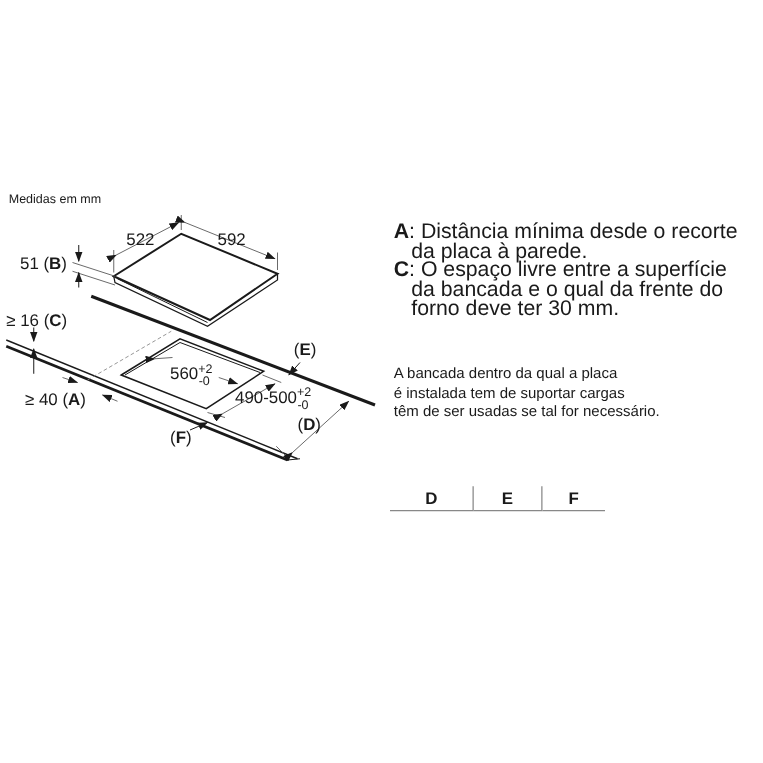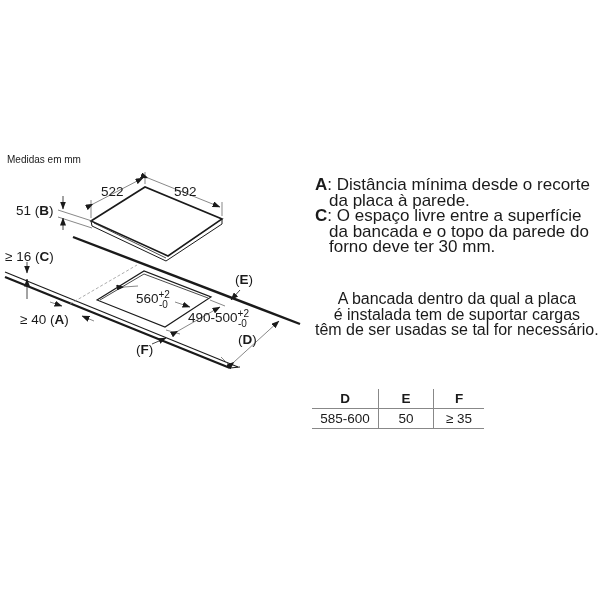--- a/index.html
+++ b/index.html
@@ -7,21 +7,21 @@
            font-family: "Liberation Sans", sans-serif; color: #1a1a1a; }
     .abs { position: absolute; white-space: nowrap; }
     .title { left: 7px; top: 154px; font-size: 10px; }
     svg.drawing { position: absolute; left: 0; top: 0; }
     svg text { font-family: "Liberation Sans", sans-serif; font-size: 13.5px; fill: #1a1a1a; }
     svg text .b { font-weight: bold; }
     .legend { left: 315px; top: 177px; font-size: 17px; line-height: 15.5px; }
     .legend .row { display: block; }
     .legend .key { font-weight: bold; }
     .legend .cont { padding-left: 14px; display: block; }
-    .note { left: 315px; top: 291px; font-size: 16px; line-height: 15.5px; text-align: center; }
+    .note { left: 315px; top: 291px; font-size: 12px; line-height: 15.5px; }
     .note span { display: block; }
     table.dims { position: absolute; left: 312px; top: 389px; border-collapse: collapse;
                  font-size: 13.5px; }
     table.dims th, table.dims td { text-align: center; padding: 0; height: 19px; }
     table.dims th { font-weight: bold; border-bottom: 1px solid #888; }
     table.dims td.c0, table.dims th.c0 { width: 66px; }
     table.dims td.c1, table.dims th.c1 { width: 54px; border-left: 1px solid #888; }
     table.dims td.c2, table.dims th.c2 { width: 50px; border-left: 1px solid #888; }
     table.dims tr.r0 td { border-bottom: 1px solid #888; }
   </style>
@@ -111,37 +111,32 @@
   <text x="238" y="344">(<tspan class="b">D</tspan>)</text>
 </svg>
 
 <div class="abs legend">
   <span class="row">
     <span class="key">A</span>: <span>Distância mínima desde o recorte</span>
     <span class="cont">da placa à parede.</span>
   </span>
   <span class="row">
     <span class="key">C</span>: <span>O espaço livre entre a superfície</span>
-    <span class="cont">da bancada e o topo da parede do</span>
+    <span class="cont">da bancada e o qual da frente do</span>
     <span class="cont">forno deve ter 30 mm.</span>
   </span>
 </div>
 
 <div class="abs note">
   <span>A bancada dentro da qual a placa</span>
   <span>é instalada tem de suportar cargas</span>
   <span>têm de ser usadas se tal for necessário.</span>
 </div>
 
 <table class="dims">
   <tbody>
       <tr>
     <th class="c0">D</th>
     <th class="c1">E</th>
     <th class="c2">F</th>
   </tr>
-  <tr class="r0">
-    <td class="c0">585-600</td>
-    <td class="c1">50</td>
-    <td class="c2">≥ 35</td>
-  </tr>
 </tbody>
   </table>
 
 </body></html>

